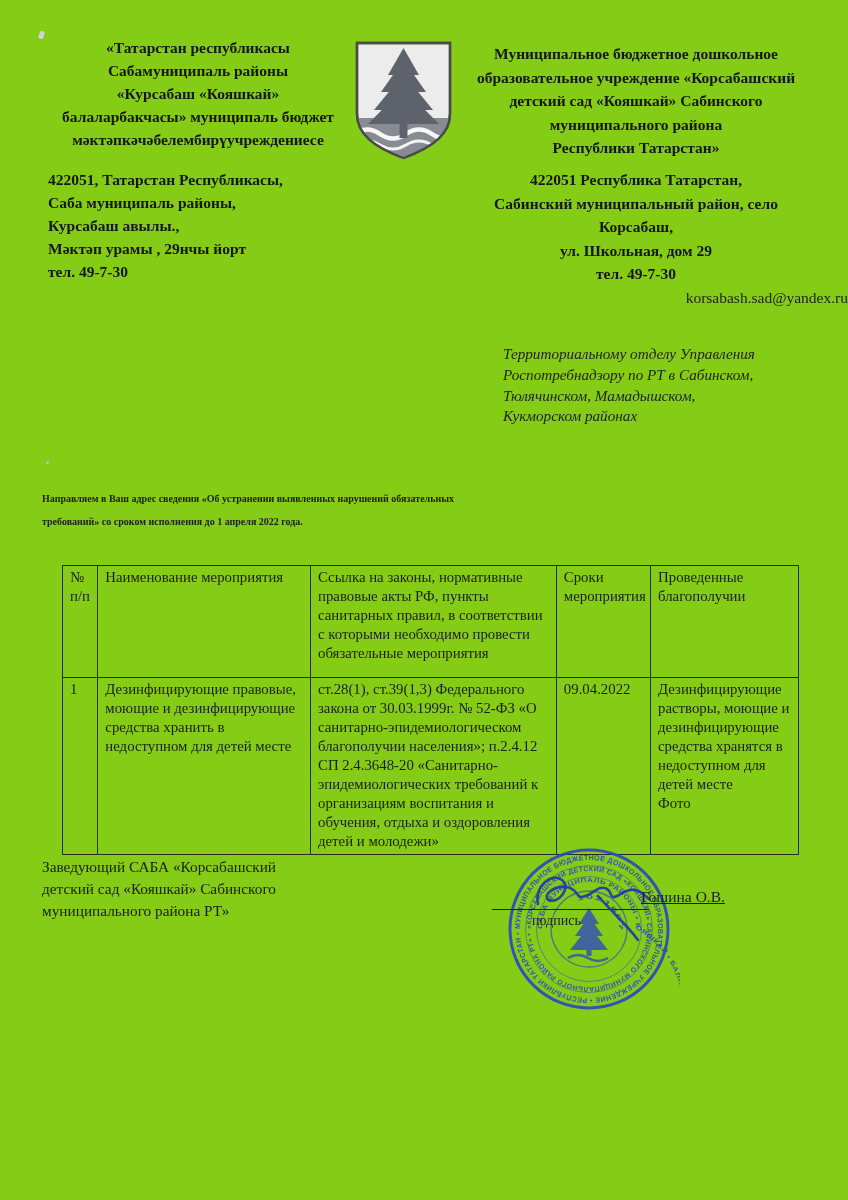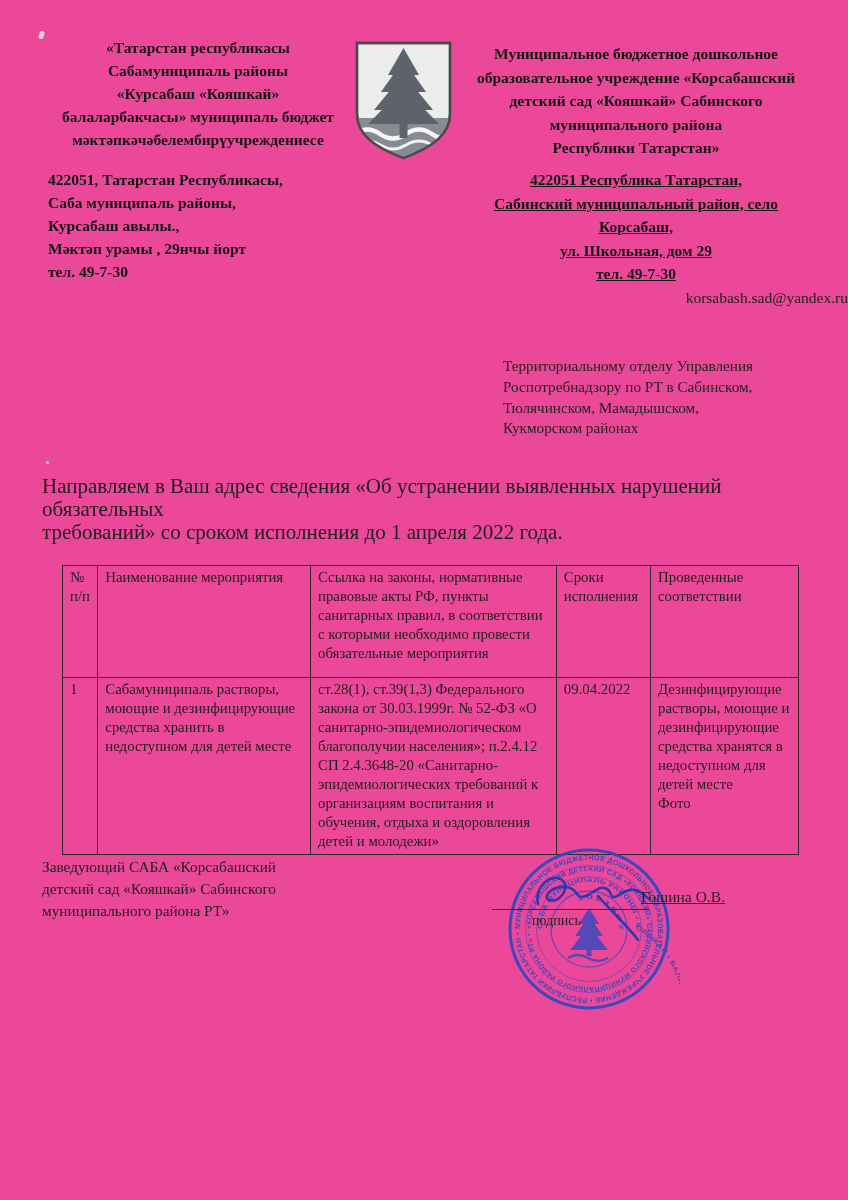--- a/index.html
+++ b/index.html
@@ -4,40 +4,40 @@
 <style>
   html,body{margin:0;padding:0;}
   body{
     width:848px;height:1200px;
     background:#ffffff;
     font-family:"Liberation Serif", serif;
     color:#1c1c1c;
     position:relative;
     overflow:hidden;
   }
-  .page{position:absolute;left:0;top:0;width:848px;height:1200px;background:#ec4899;}
+  .page{position:absolute;left:0;top:0;width:848px;height:1200px;background:#84cc16;}
   .pre{white-space:pre-line;}
 
   .hdr-left{position:absolute;left:48px;top:36px;width:300px;text-align:center;
     font-weight:bold;font-size:15.5px;line-height:23px;color:#161616;}
   .hdr-left-addr{position:absolute;left:48px;top:168px;width:300px;
     font-weight:bold;font-size:15.5px;line-height:23px;color:#161616;}
   .emblem{position:absolute;left:352px;top:40px;width:103px;height:122px;}
   .hdr-right{position:absolute;left:452px;top:42px;width:368px;text-align:center;
     font-weight:bold;font-size:15.5px;line-height:23.5px;color:#161616;}
   .hdr-right-addr{position:absolute;left:452px;top:168px;width:368px;text-align:center;
-    font-weight:bold;font-size:15.5px;line-height:23.5px;color:#161616;text-decoration:underline;}
+    font-weight:bold;font-size:15.5px;line-height:23.5px;color:#161616;}
   .email{position:absolute;left:0;top:289px;width:848px;text-align:right;
     font-size:15.5px;color:#222;}
-  .recipient{position:absolute;left:503px;top:356px;width:300px;
-    font-size:15.2px;line-height:20.8px;color:#222;}
+  .recipient{position:absolute;left:503px;top:344px;width:300px;
+    font-size:15.2px;line-height:20.8px;color:#222;font-style:italic;}
   .para1{position:absolute;left:42px;top:437px;width:764px;
     font-size:15.5px;line-height:23px;text-indent:53px;color:#202020;}
-  .para2{position:absolute;left:42px;top:475px;width:764px;
-    font-size:21px;line-height:23px;color:#202020;}
+  .para2{position:absolute;left:42px;top:487px;width:764px;
+    font-size:10px;line-height:23px;color:#202020;font-weight:bold;}
 
   table.main{position:absolute;left:62px;top:565px;width:737px;
     border-collapse:collapse;table-layout:fixed;
     font-size:14.8px;line-height:19px;color:#1d1d1d;}
   table.main th, table.main td{
     border:1.8px solid #2b2b2b;
     vertical-align:top;text-align:left;
     padding:2px 7px 3px 7px;font-weight:normal;}
   table.main tr.head{height:112px;}
   table.main tr.body-row{height:168px;}
@@ -125,26 +125,26 @@
         <col style="width:33.4%">
         <col style="width:12.8%">
         <col style="width:20.1%">
     </colgroup>
     <tbody>
         <tr class="head">
       <th class="pre">№
 п/п</th>
       <th>Наименование мероприятия</th>
       <th>Ссылка на законы, нормативные правовые акты РФ, пункты санитарных правил, в соответствии с которыми необходимо провести обязательные мероприятия</th>
-      <th>Сроки исполнения</th>
-      <th>Проведенные соответствии</th>
+      <th>Сроки мероприятия</th>
+      <th>Проведенные благополучии</th>
     </tr>
     <tr class="body-row">
       <td>1</td>
-      <td>Сабамуниципаль растворы, моющие и дезинфицирующие средства хранить в недоступном для детей месте</td>
+      <td>Дезинфицирующие правовые, моющие и дезинфицирующие средства хранить в недоступном для детей месте</td>
       <td>ст.28(1), ст.39(1,3) Федерального закона от 30.03.1999г. № 52-ФЗ «О санитарно-эпидемиологическом благополучии населения»; п.2.4.12 СП 2.4.3648-20 «Санитарно-эпидемиологических требований к организациям воспитания и обучения, отдыха и оздоровления детей и молодежи»</td>
       <td>09.04.2022</td>
       <td class="pre">Дезинфицирующие растворы, моющие и дезинфицирующие средства хранятся в недоступном для детей месте
 Фото</td>
     </tr>
   </tbody>
     </table>
 
   <div class="sign-title pre">Заведующий САБА «Корсабашский
 детский сад «Кояшкай» Сабинского

